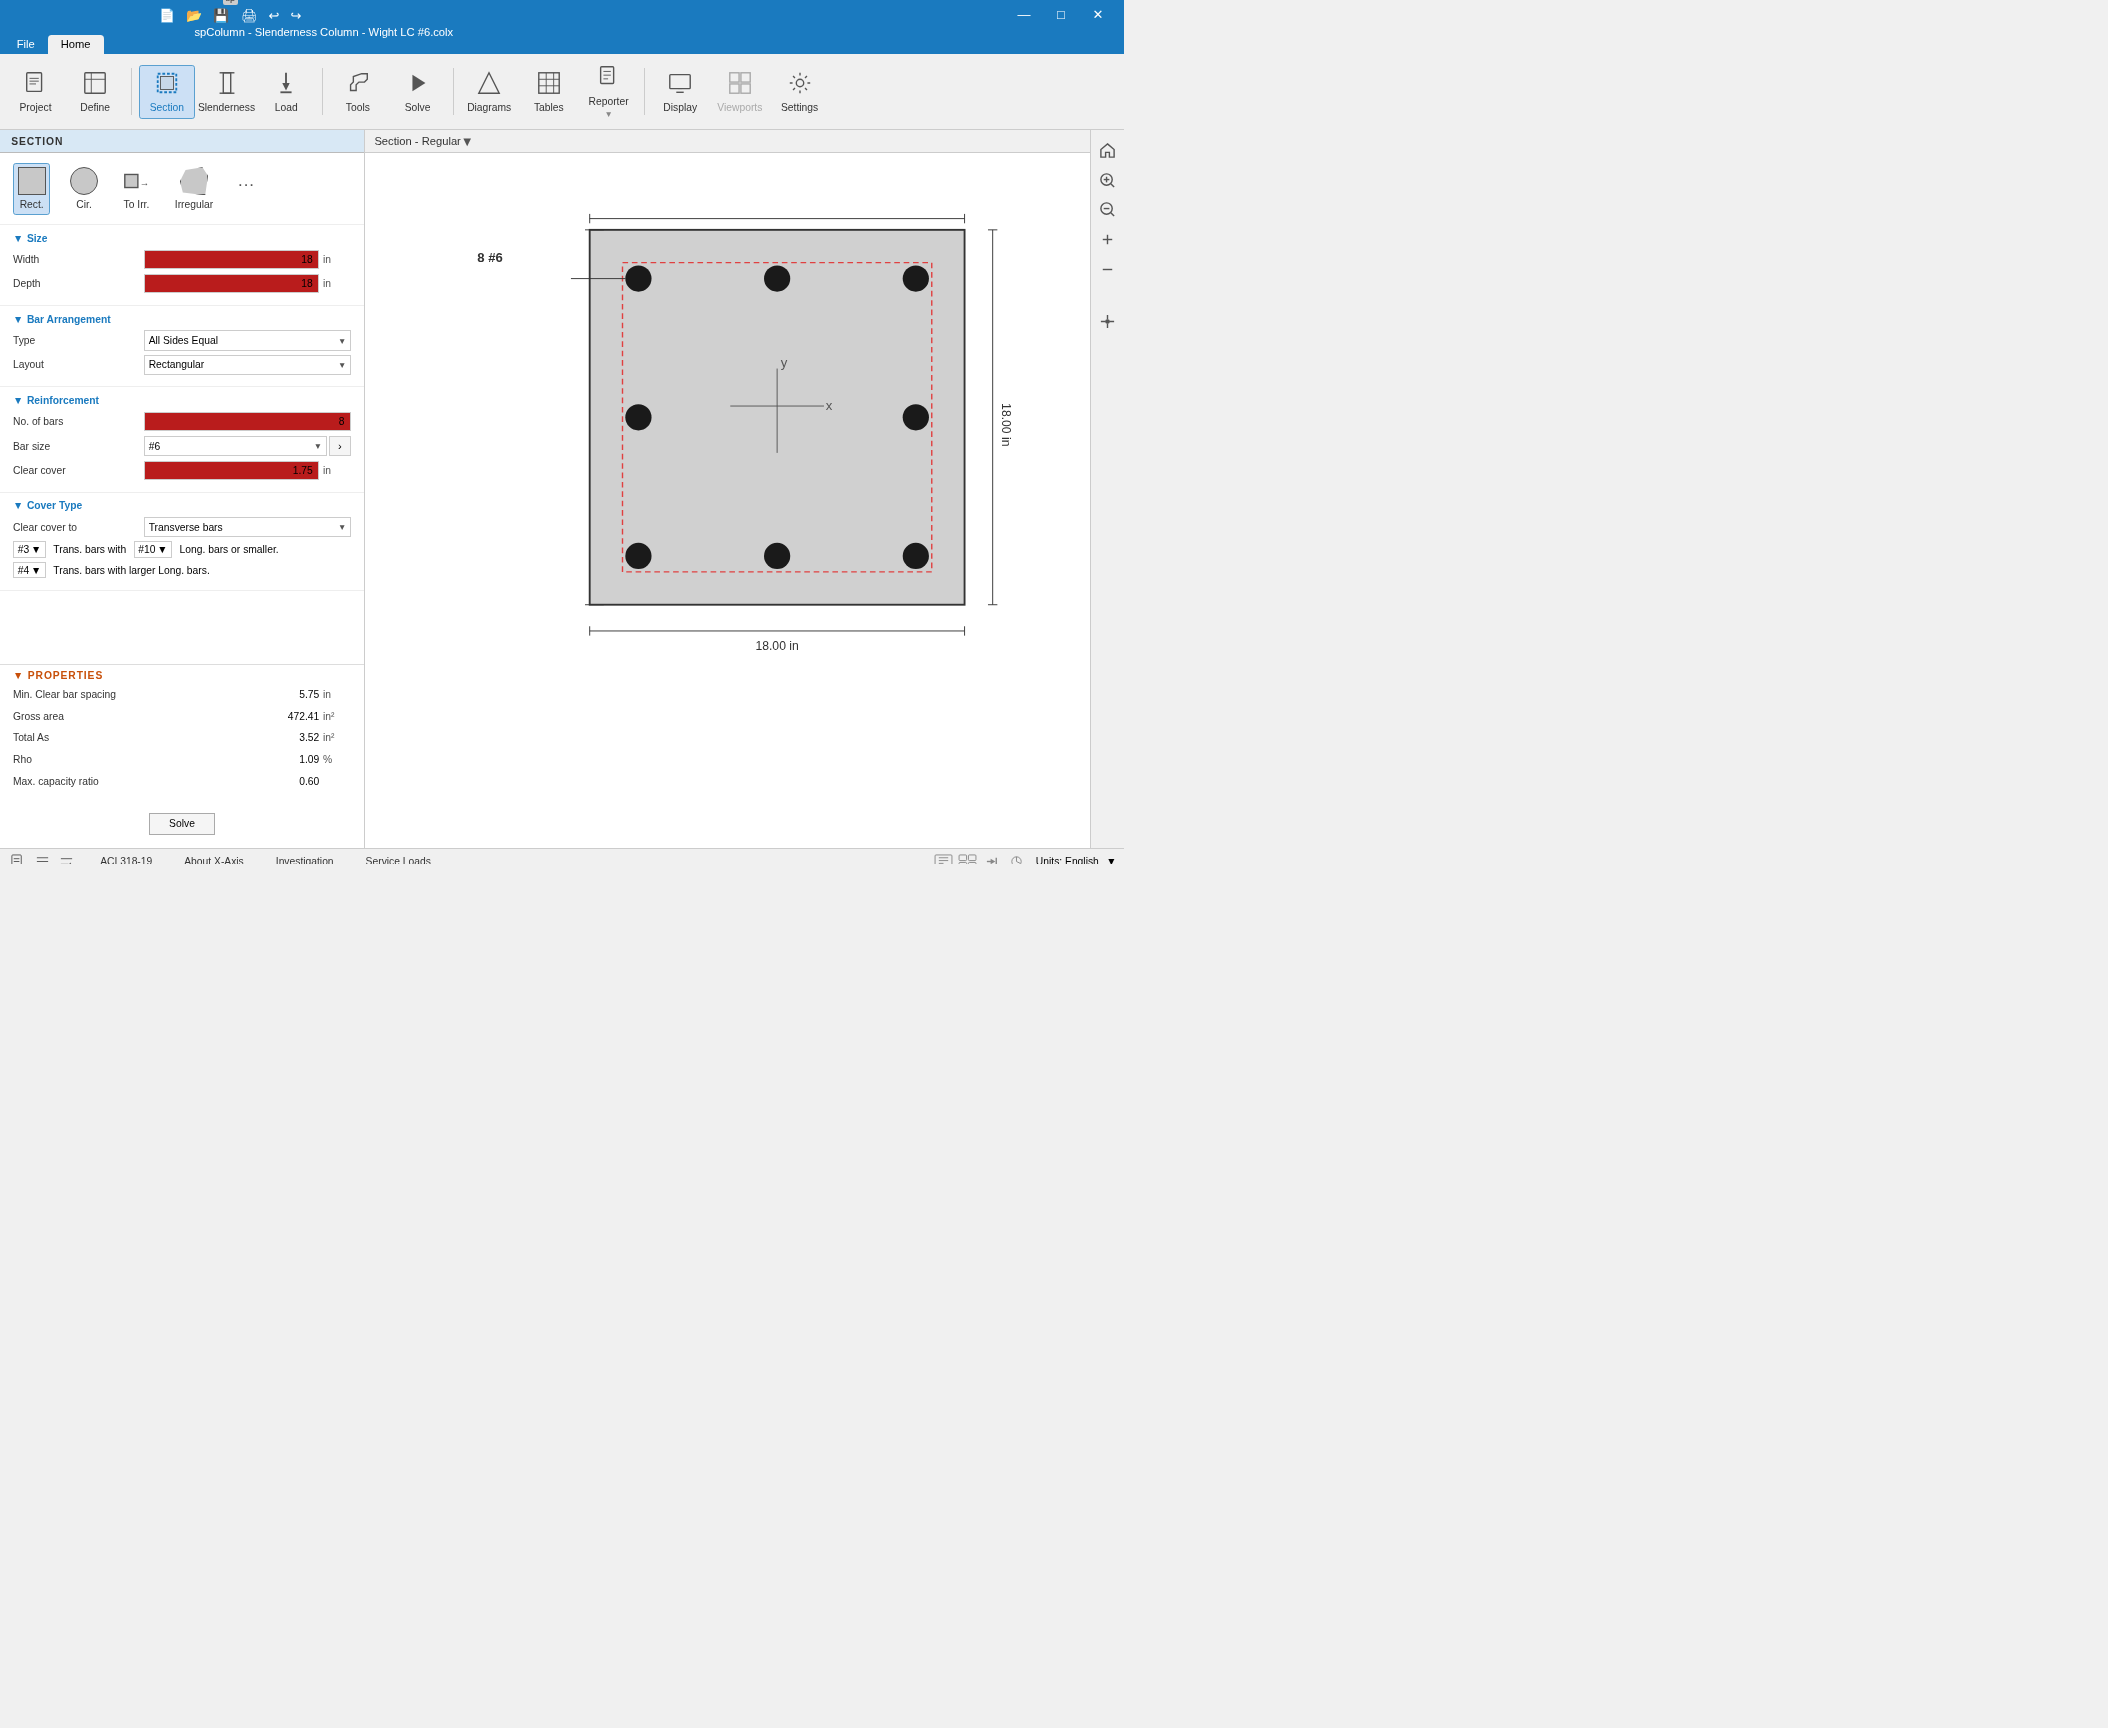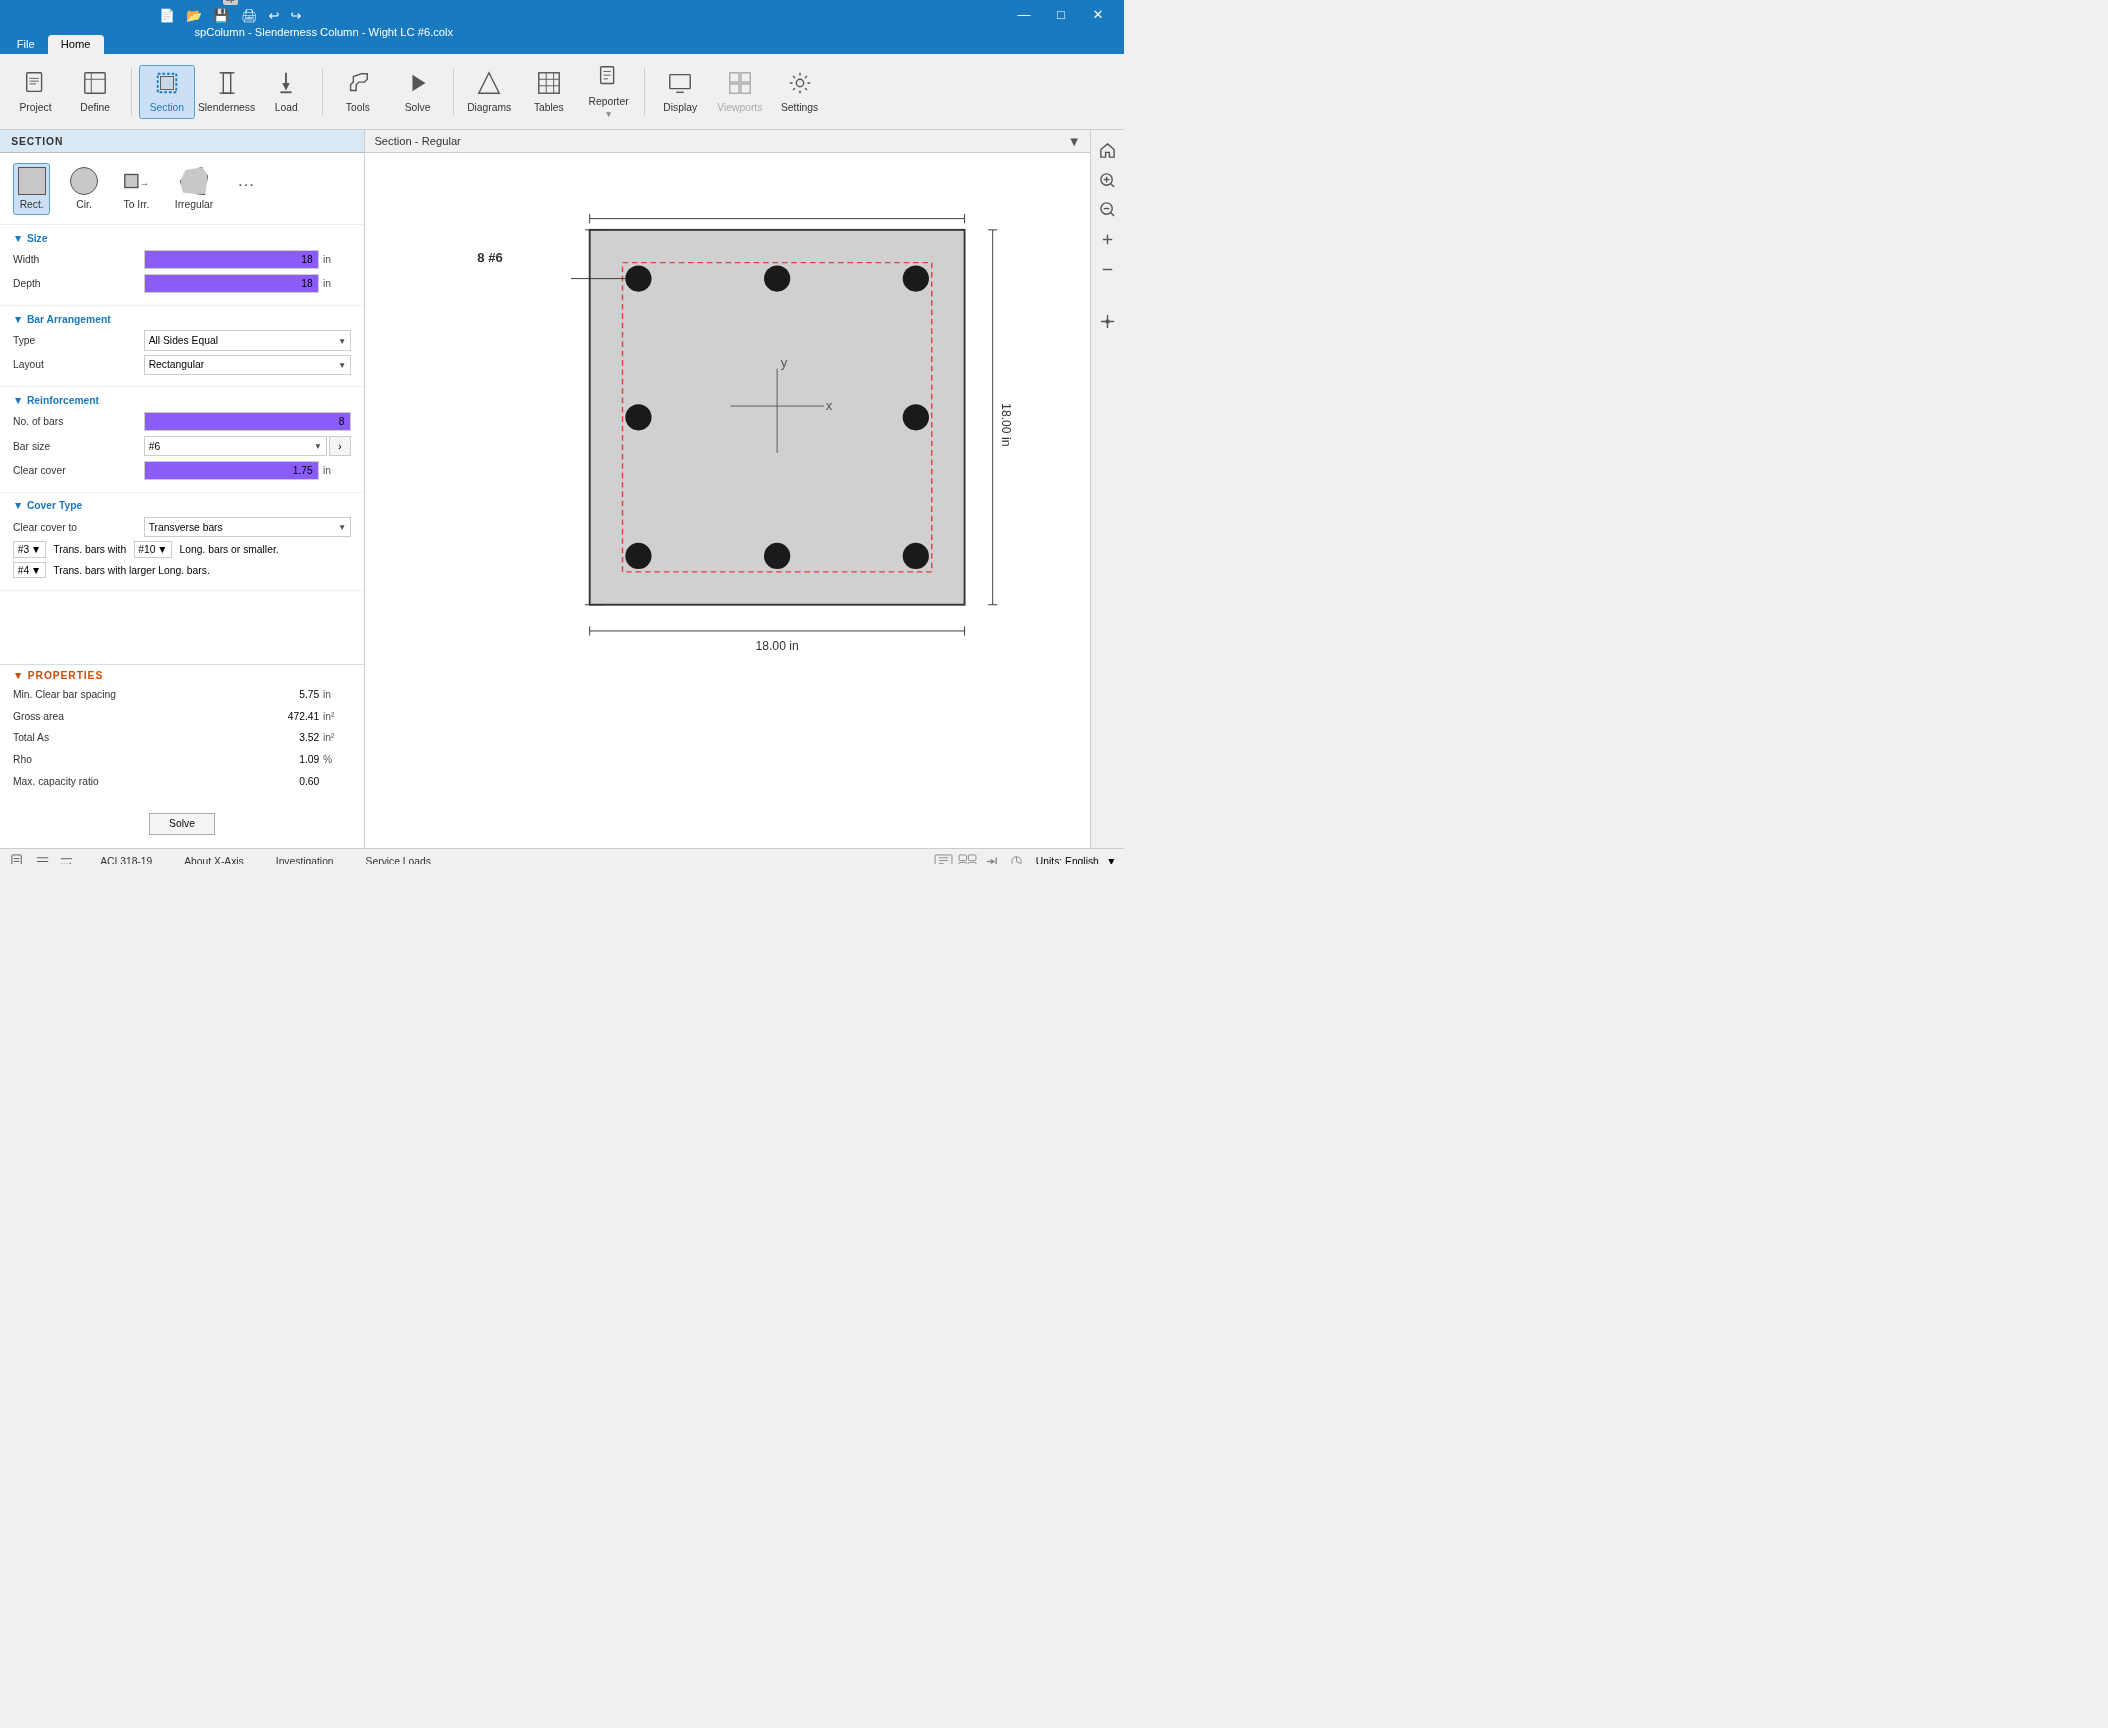--- a/index.html
+++ b/index.html
@@ -165,21 +165,21 @@
       min-height: 20.6px;
     }
     .prop-label {
       width: 131px;
       color: #333;
       font-size: 10.3px;
       flex-shrink: 0;
     }
     .prop-value {
       flex: 1;
-      background: #8b5cf6;
+      background: #b91c1c;
       border: 0.9px solid #ccc;
       padding: 1.9px 5.6px;
       font-size: 10.3px;
       min-height: 19px;
       display: flex;
       align-items: center;
     }
     .prop-value-right {
       text-align: right;
       justify-content: flex-end;
@@ -317,21 +317,20 @@
       overflow: hidden;
     }
     .canvas-header {
       background: #f0f0f0;
       padding: 3.7px 9.4px;
       border-bottom: 0.9px solid #ccc;
       font-size: 11.2px;
       color: #333;
       display: flex;
       align-items: center;
-      justify-content: space-between;
     }
     .canvas-content {
       flex: 1;
       position: relative;
       overflow: hidden;
       background: white;
     }
 
     
     .status-bar {

